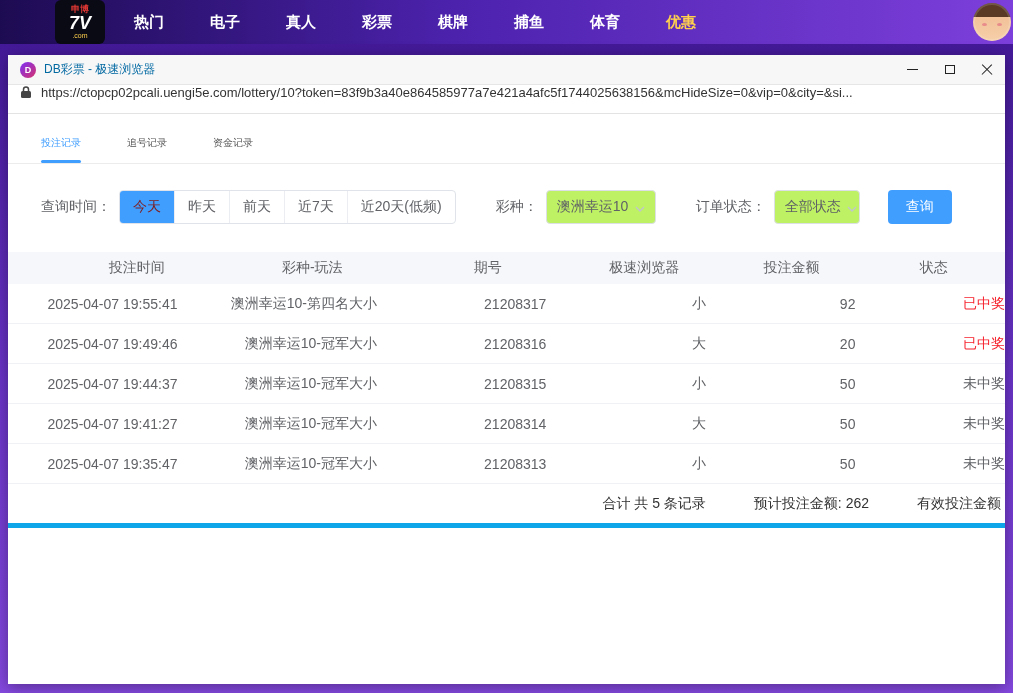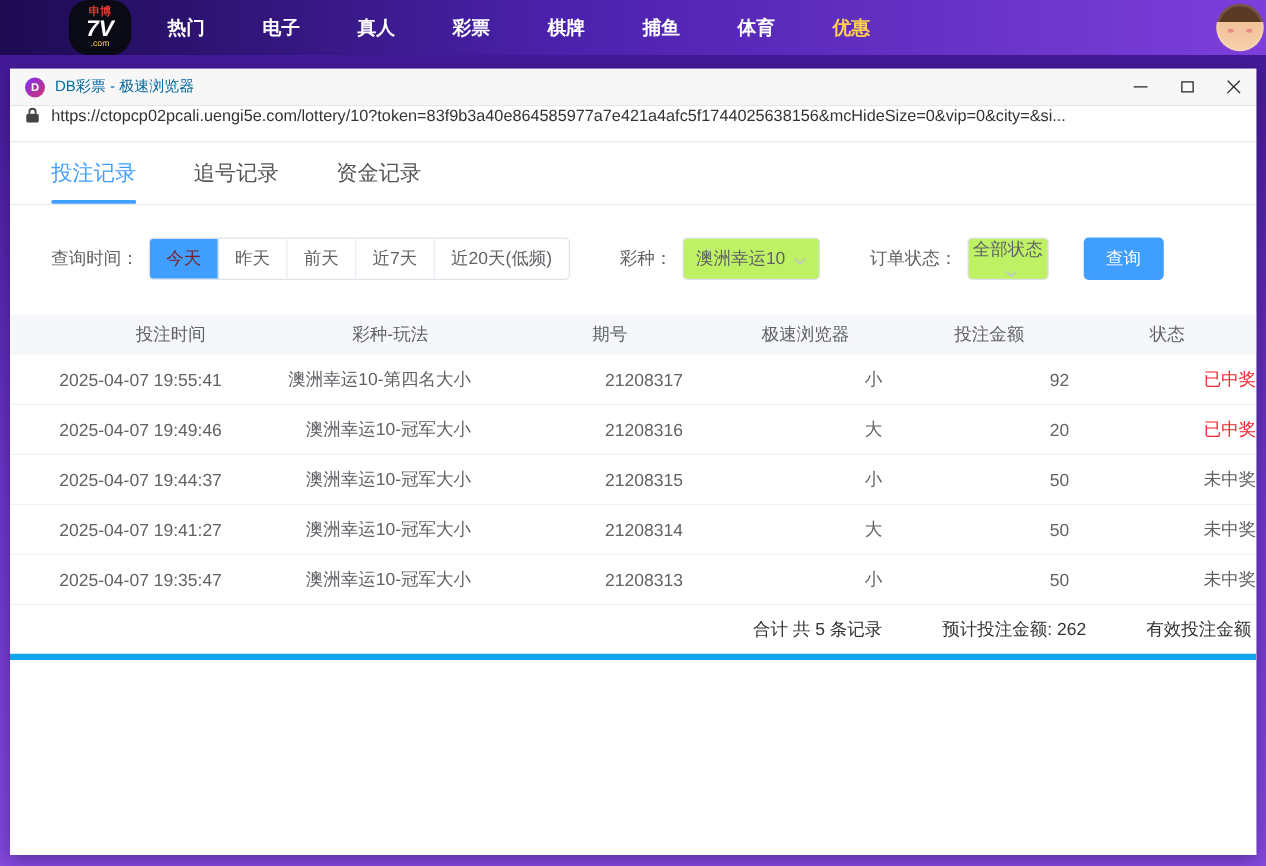--- a/index.html
+++ b/index.html
@@ -7,21 +7,21 @@
   body {
     font-family:"Liberation Sans","DejaVu Sans",sans-serif;
     background:linear-gradient(180deg,#3f1692 0%,#6a34c8 55%,#8448de 100%);
     overflow:hidden; position:relative;
   }
 
   
   .topbar { height:44px; display:flex; align-items:center;
     background:linear-gradient(90deg,#1d0b52 0%,#4c22ad 45%,#7d3fdb 100%);
     padding-left:55px; position:relative; }
-  .logo { width:50px; height:44px; background:#0a0a14; border-radius:16px;
+  .logo { width:50px; height:44px; background:#0a0a14; border-radius:6px;
     display:flex; flex-direction:column; align-items:center; justify-content:center;
     line-height:1; flex:0 0 auto; }
   .logo-top { color:#e53935; font-size:9px; font-weight:bold; }
   .logo-main { color:#ffffff; font-size:18px; font-weight:bold; font-style:italic; }
   .logo-suffix { color:#ffd04d; font-size:7px; }
   .nav { display:flex; margin-left:6px; }
   .nav-item { color:#ffffff; font-size:15px; font-weight:bold; padding:0 23px; cursor:pointer; white-space:nowrap; }
   .nav-item.highlight { color:#ffd04d; }
   .avatar { position:absolute; right:2px; top:3px; width:38px; height:38px; border-radius:50%;
     background:linear-gradient(180deg,#5a3a24 0%,#5a3a24 38%,#f2c29a 38%,#f6cfa8 100%);
@@ -51,39 +51,39 @@
   .close-glyph::after { transform:rotate(-45deg); }
 
   .urlbar { height:29px; background:#fff; border-bottom:1px solid #e3e3e3;
     display:flex; align-items:flex-start; padding:0 12px; gap:9px; flex:0 0 auto; }
   .url-text { font-size:13px; color:#333; white-space:nowrap; overflow:hidden; }
 
   
   .content { flex:1; background:#fff; overflow:hidden; display:flex; flex-direction:column; }
   .tabs { display:flex; padding:0 33px; border-bottom:1px solid #ececec; height:50px;
     align-items:flex-end; gap:46px; flex:0 0 auto; }
-  .tab { font-size:17px; color:#555; padding-bottom:13px; position:relative; cursor:pointer; white-space:nowrap; }
+  .tab { font-size:10px; color:#555; padding-bottom:13px; position:relative; cursor:pointer; white-space:nowrap; }
   .tab.active { color:#409eff; }
   .tab.active::after { content:""; position:absolute; left:0; right:0; bottom:0; height:3px;
     background:#409eff; border-radius:2px; }
 
   .filters { display:flex; align-items:center; padding:26px 33px 18px; font-size:14px;
     color:#606266; flex:0 0 auto; }
   .filter-label { margin-right:8px; white-space:nowrap; }
   .time-group { display:flex; border:1px solid #e0e3e9; border-radius:4px; overflow:hidden;
     height:34px; align-items:stretch; margin-right:40px; background:#fff; }
   .time-opt { display:flex; align-items:center; padding:0 13px; color:#606266;
     border-right:1px solid #ebedf2; cursor:pointer; font-size:14px; white-space:nowrap; }
   .time-opt:last-child { border-right:none; }
   .time-opt.active { background:#409eff; color:#7f1d1d; }
   .select { height:34px; border:1px solid #dcdfe6; border-radius:4px; display:flex;
     align-items:center; justify-content:space-between; padding:0 10px; color:#606266;
     background:#bef264; cursor:pointer; white-space:nowrap; }
   .select-lottery { width:110px; margin-right:40px; }
-  .select-status { width:65px;flex-direction:column; }
+  .select-status { width:86px; }
   .chev { flex:0 0 auto; margin-left:6px; }
   .query-btn { height:34px; width:64px; background:#409eff; color:#fff; border:none;
     border-radius:4px; font-size:14px; margin-left:28px; cursor:pointer;
     font-family:inherit; }
 
   .thead { display:grid; grid-template-columns:17% 20% 17% 16% 15% 15%;
     background:#f6f7fa; height:32px; align-items:center; color:#606266; font-size:14px;
     margin-top:10px; flex:0 0 auto;padding-left:48px; }
   .th { text-align:center; white-space:nowrap; }
   .trow { display:grid; grid-template-columns:17% 20% 17% 16% 15% 15%; height:40px;

